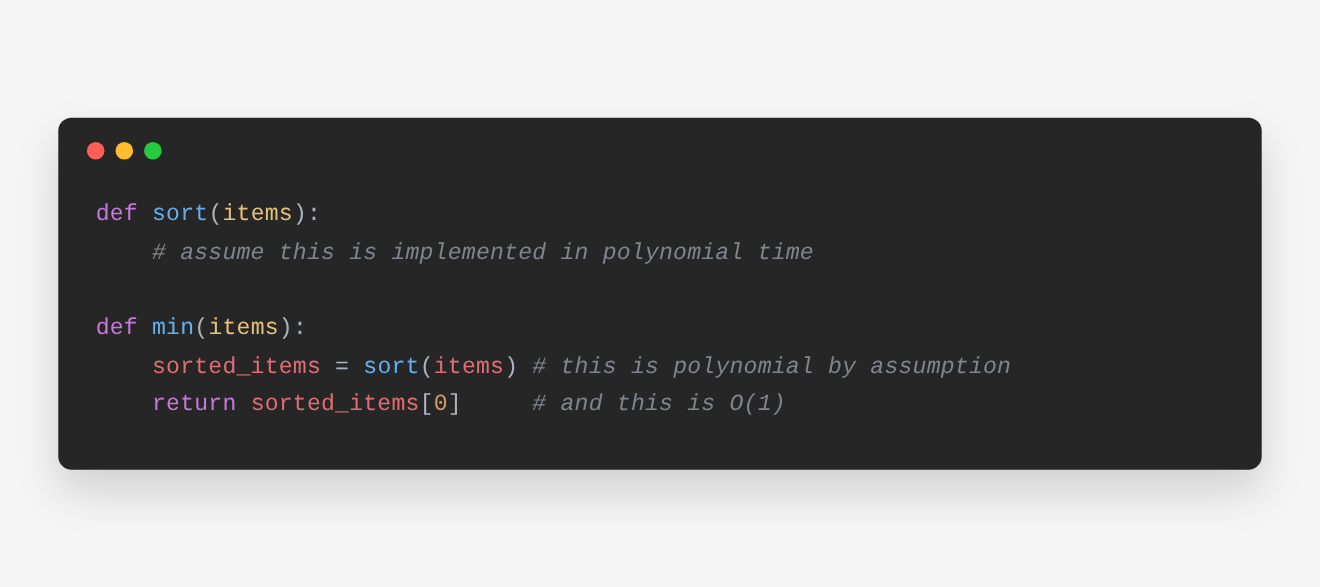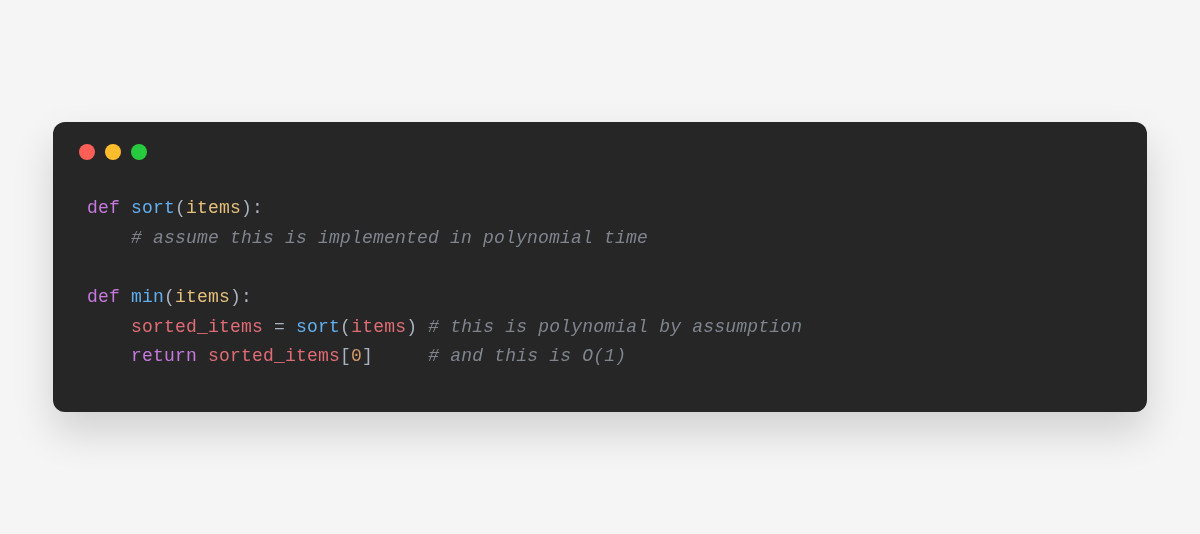--- a/index.html
+++ b/index.html
@@ -37,21 +37,21 @@
       height: 16px;
       border-radius: 50%;
     }
     
     .traffic-light.red { background: #ff5f56; }
     .traffic-light.yellow { background: #ffbd2e; }
     .traffic-light.green { background: #27c93f; }
     
     .code-content {
       padding: 34px 34px 40px 34px;
-      font-size: 18px;
+      font-size: 21px;
       line-height: 1.65;
       white-space: pre;
       letter-spacing: 0.2px;
     }
     
     .tok-keyword { color: #c678dd; }
     .tok-function { color: #61afef; }
     .tok-punct { color: #abb2bf; }
     .tok-param { color: #e5c07b; }
     .tok-comment { color: #7f848e; font-style: italic; }

